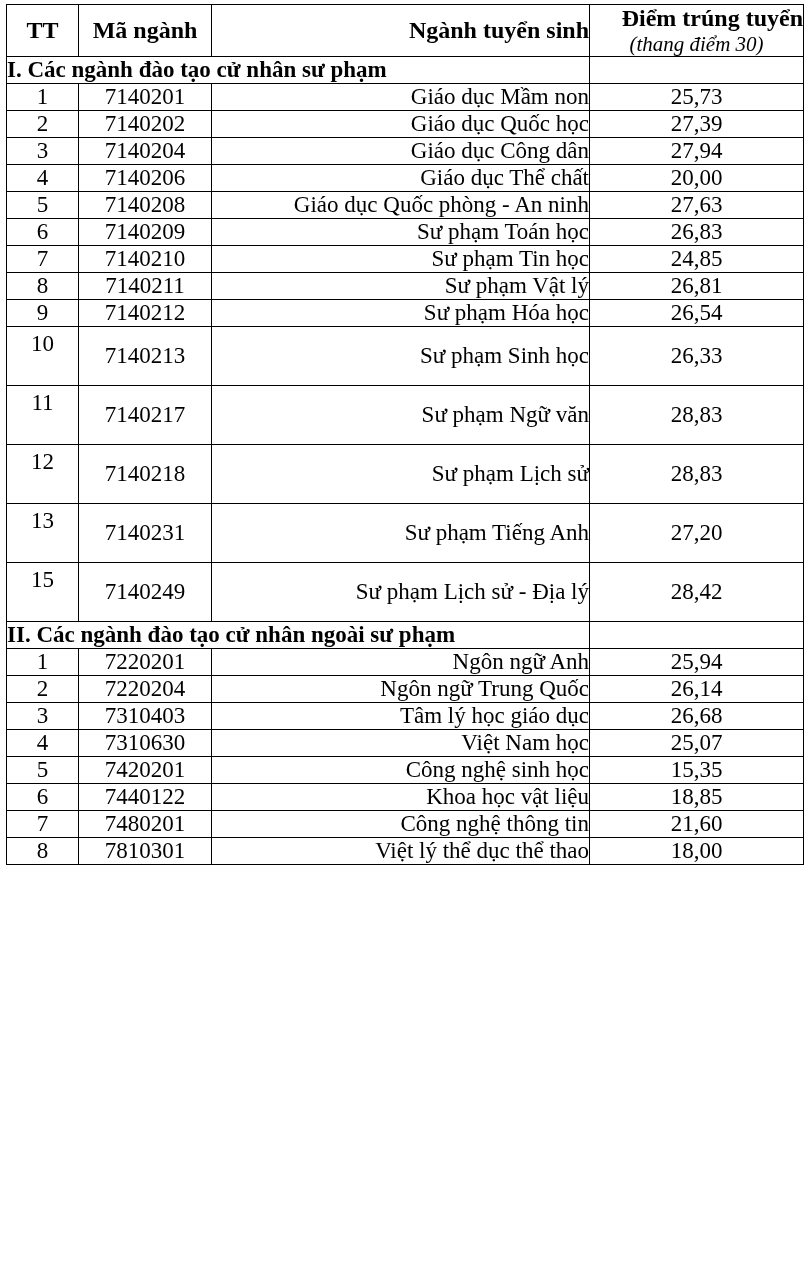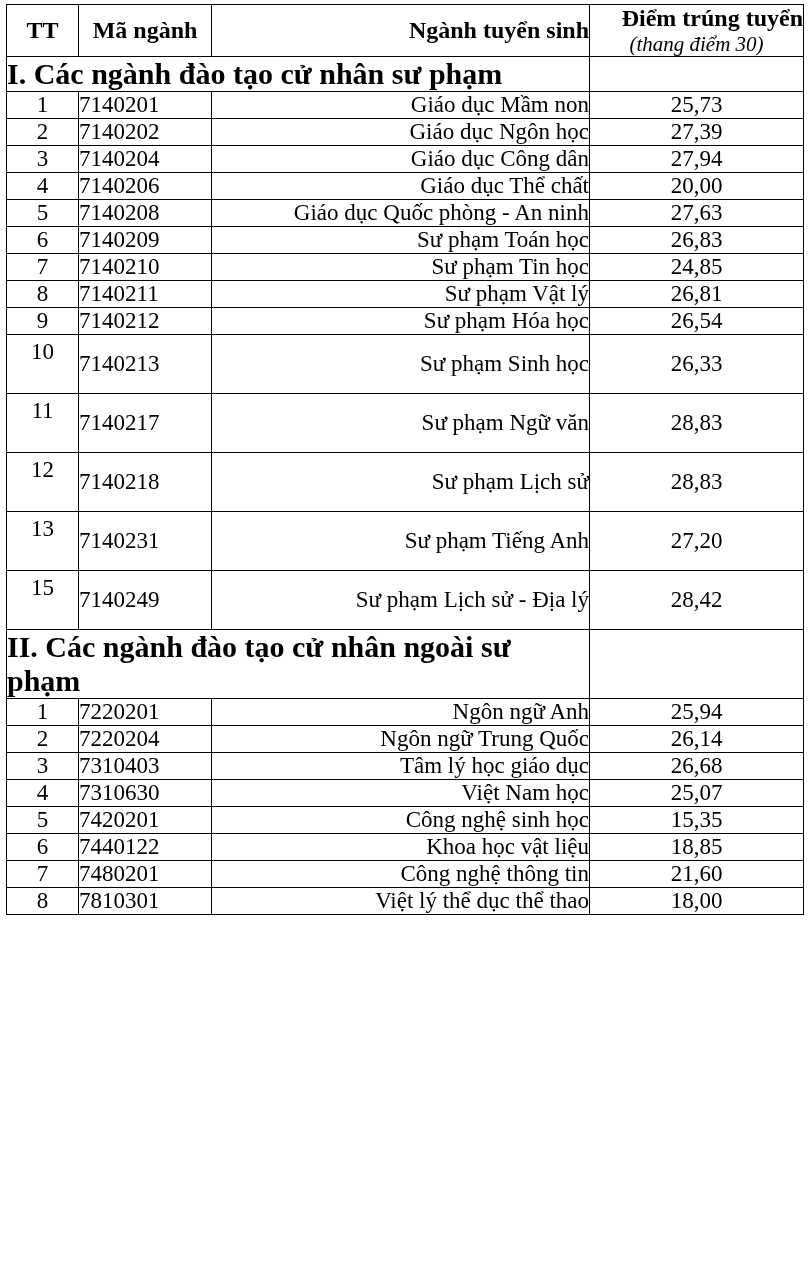--- a/index.html
+++ b/index.html
@@ -56,35 +56,35 @@
     display: block;
     font-style: italic;
     font-weight: normal;
     font-size: 21px;
     line-height: 1.1;
   }
 
   
   .section-cell {
     font-weight: bold;
-    font-size: 30px;
+    font-size: 23px;
     text-align: left;
     padding: 5px 4px 5px 14px;
   }
   .section-empty {
   }
 
   
   .cell-tt {
     text-align: center;
     font-size: 23px;
     padding: 5px 2px;
   }
   .cell-code {
-    text-align: left;
+    text-align: center;
     font-size: 23px;
     padding: 5px 2px;
   }
   .cell-name {
     text-align: right;
     font-size: 23px;
     padding: 5px 4px 5px 14px;
   }
   .cell-score {
     text-align: center;
@@ -133,21 +133,21 @@
         </tr>
         <tr>
           <td class="cell-tt">1</td>
           <td class="cell-code">7140201</td>
           <td class="cell-name">Giáo dục Mầm non</td>
           <td class="cell-score">25,73</td>
         </tr>
         <tr>
           <td class="cell-tt">2</td>
           <td class="cell-code">7140202</td>
-          <td class="cell-name">Giáo dục Ngôn học</td>
+          <td class="cell-name">Giáo dục Quốc học</td>
           <td class="cell-score">27,39</td>
         </tr>
         <tr>
           <td class="cell-tt">3</td>
           <td class="cell-code">7140204</td>
           <td class="cell-name">Giáo dục Công dân</td>
           <td class="cell-score">27,94</td>
         </tr>
         <tr>
           <td class="cell-tt">4</td>

